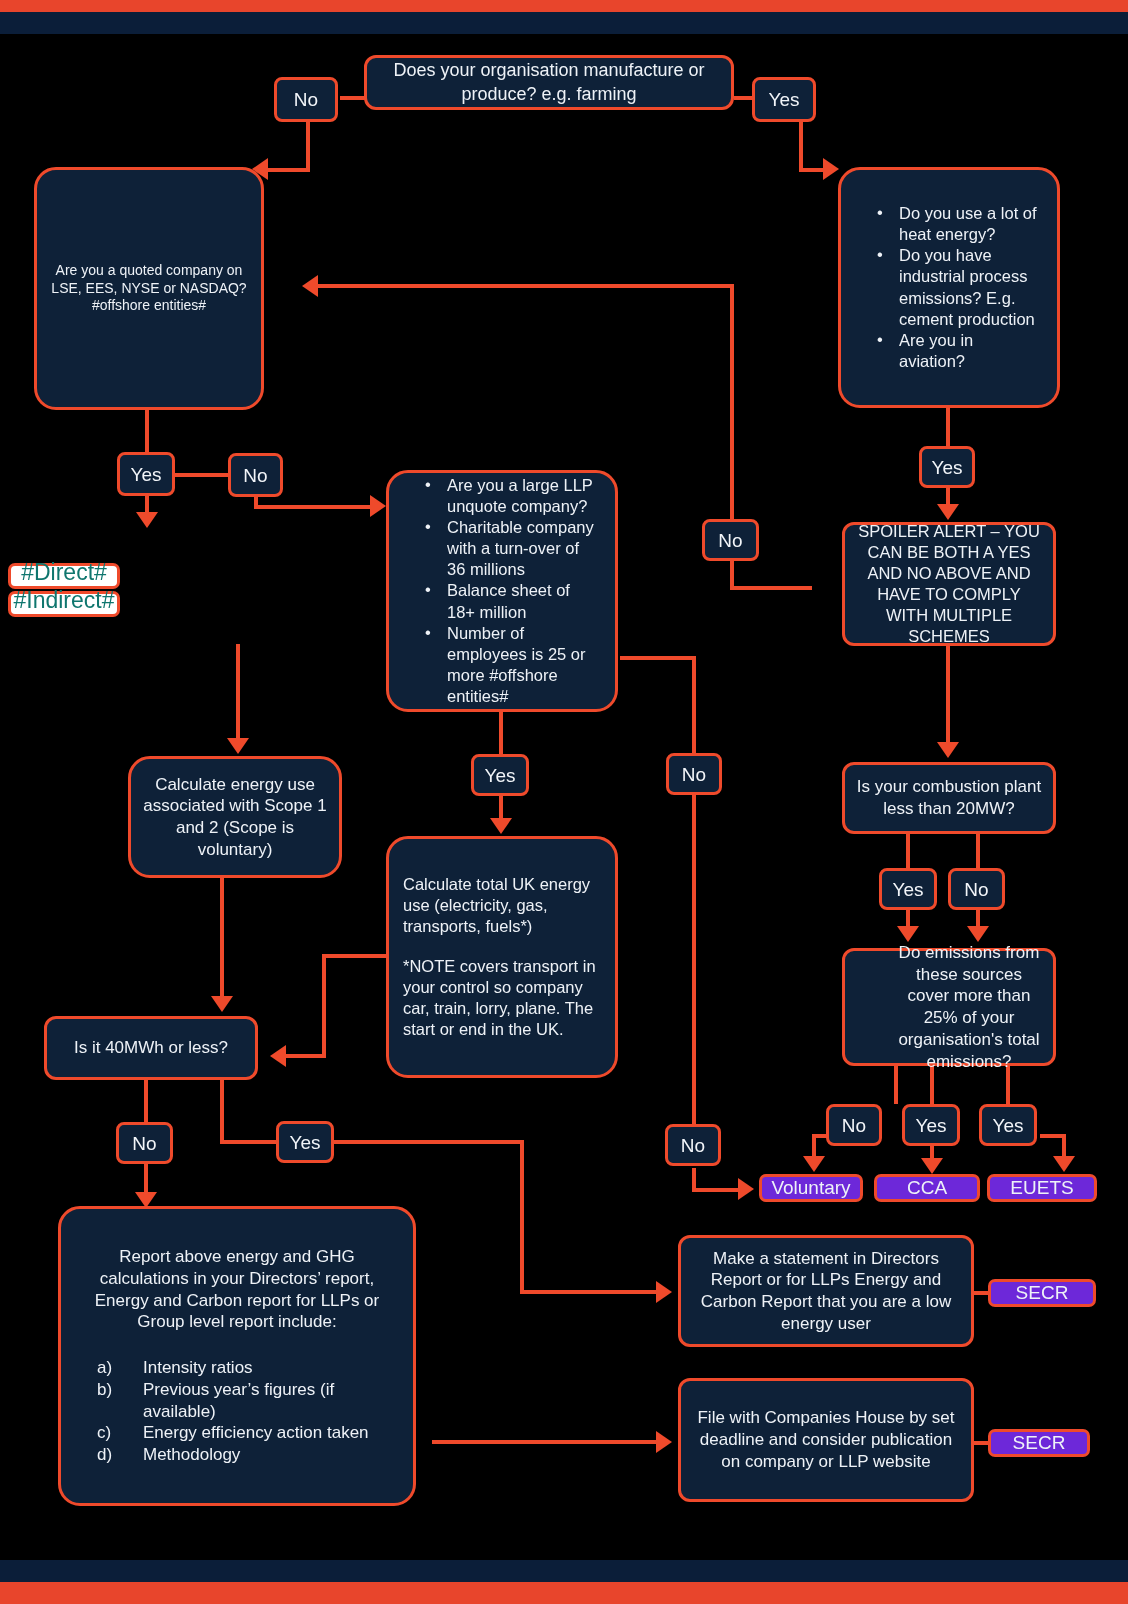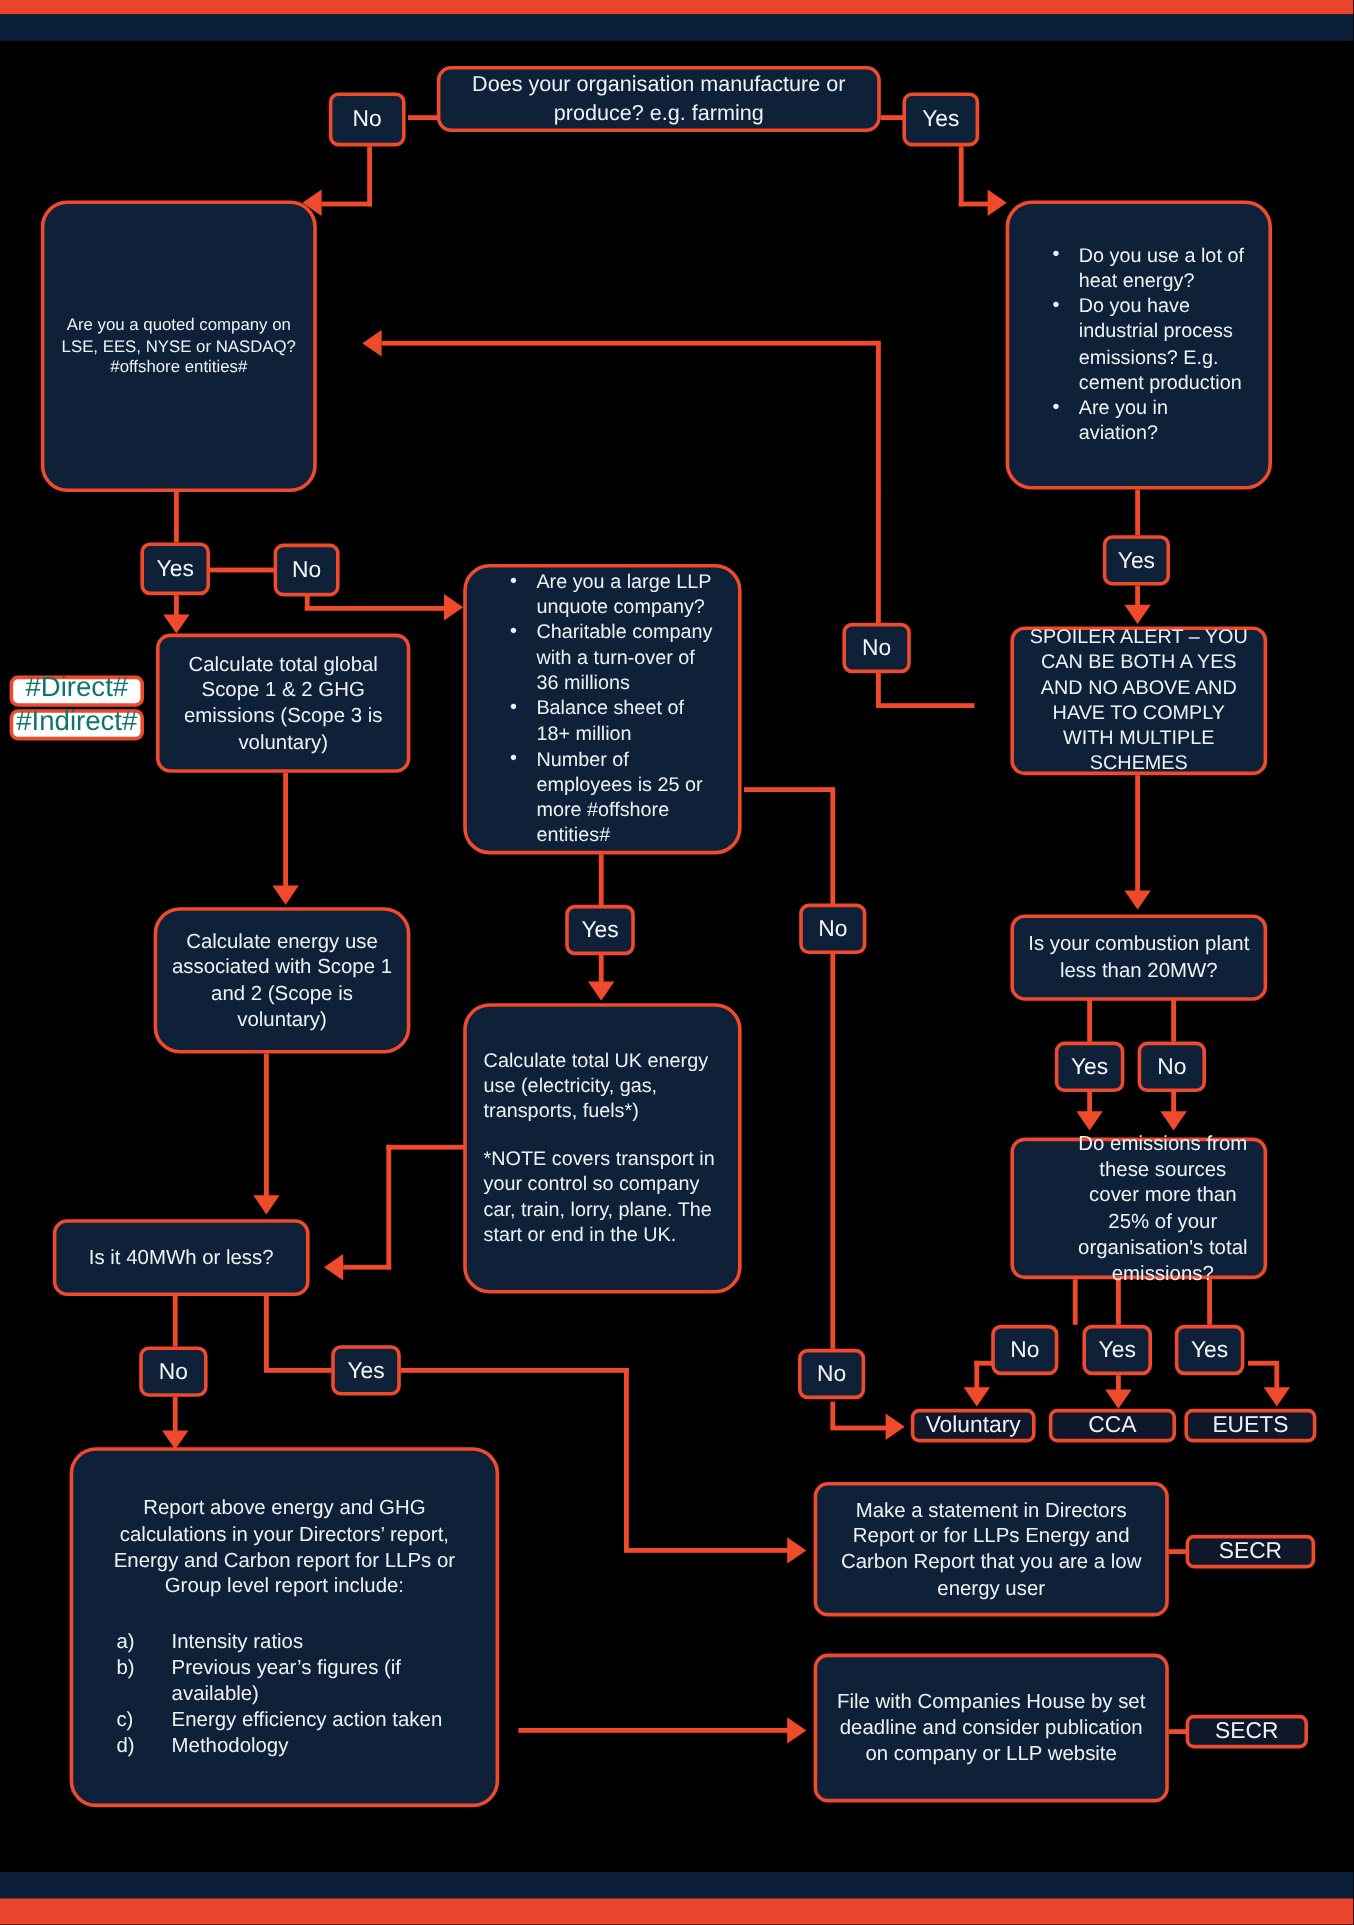--- a/index.html
+++ b/index.html
@@ -33,21 +33,21 @@
   
   .tag{
     position:absolute;box-sizing:border-box;background:#fff;
     border:3px solid #ef4a2b;border-radius:7px;color:#0f766e;
     display:flex;align-items:flex-end;justify-content:center;
     font-size:23px;
   }
 
   
   .term{
-    position:absolute;box-sizing:border-box;background:#0f172a;
+    position:absolute;box-sizing:border-box;background:#6d28d9;
     border:3px solid #ef4a2b;border-radius:7px;color:#eef2f7;
     display:flex;align-items:center;justify-content:center;font-size:19px;
   }
 
   
   ul.blist{margin:0;padding:0 4px 0 26px;text-align:left;list-style:none;}
   ul.blist li{position:relative;margin:0;padding:0 0 0 22px;}
   ul.blist li:before{content:"\2022";position:absolute;left:0;top:-1px;}
   .abclist{display:block;text-align:left;padding-left:22px;}
   .abcrow{display:flex;}
@@ -210,23 +210,20 @@
     <span>No</span>
   </div>
 
   <div class="tag" style="left:8px;top:563px;width:112px;height:26px;">
     <span>#Direct#</span>
   </div>
   <div class="tag" style="left:8px;top:591px;width:112px;height:26px;">
     <span>#Indirect#</span>
   </div>
 
-  <div class="node r-md" style="left:130px;top:528px;width:212px;height:116px;font-size:17px;">
-    <span class="txt">Calculate total global Scope 1 &amp; 2 GHG emissions (Scope 3 is voluntary)</span>
-  </div>
 
   <div class="node r-lg" style="left:386px;top:470px;width:232px;height:242px;font-size:16.5px;">
     <div class="txt">
       <ul class="blist">
         <li>Are you a large LLP unquote company?</li>
         <li>Charitable company with a turn-over of 36 millions</li>
         <li>Balance sheet of 18+ million</li>
         <li>Number of employees is 25 or more #offshore entities#</li>
       </ul>
     </div>

